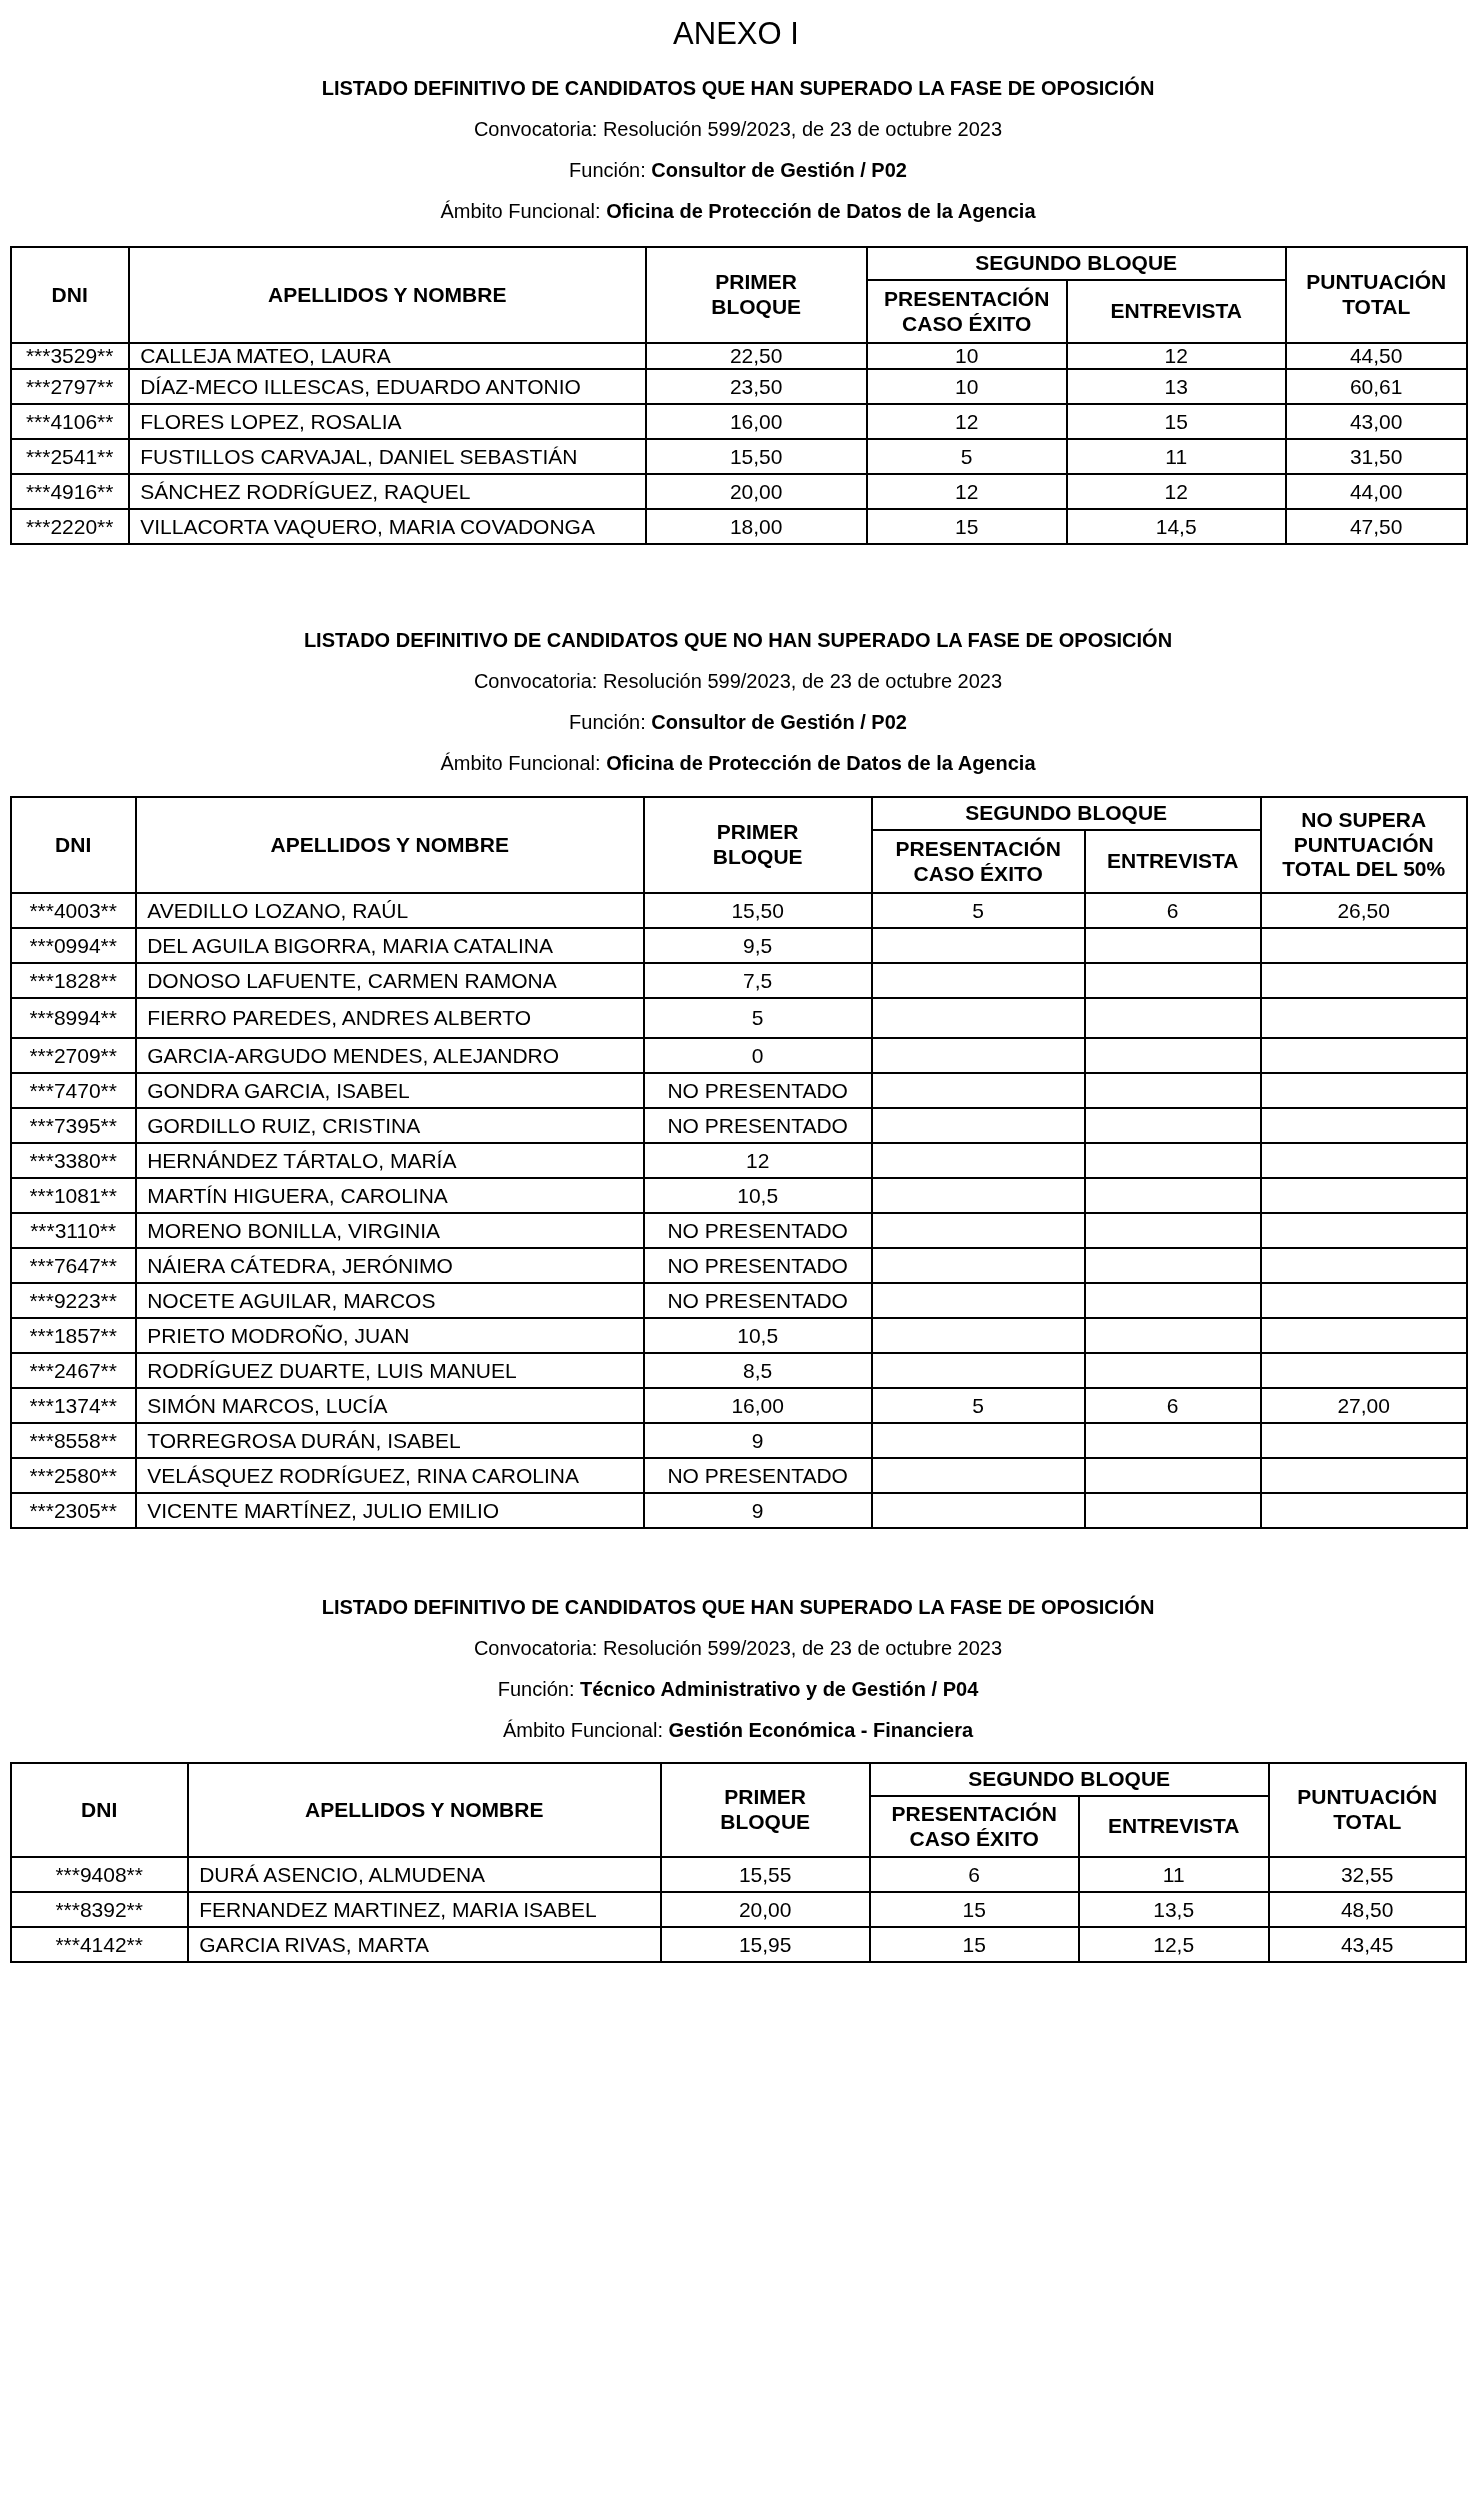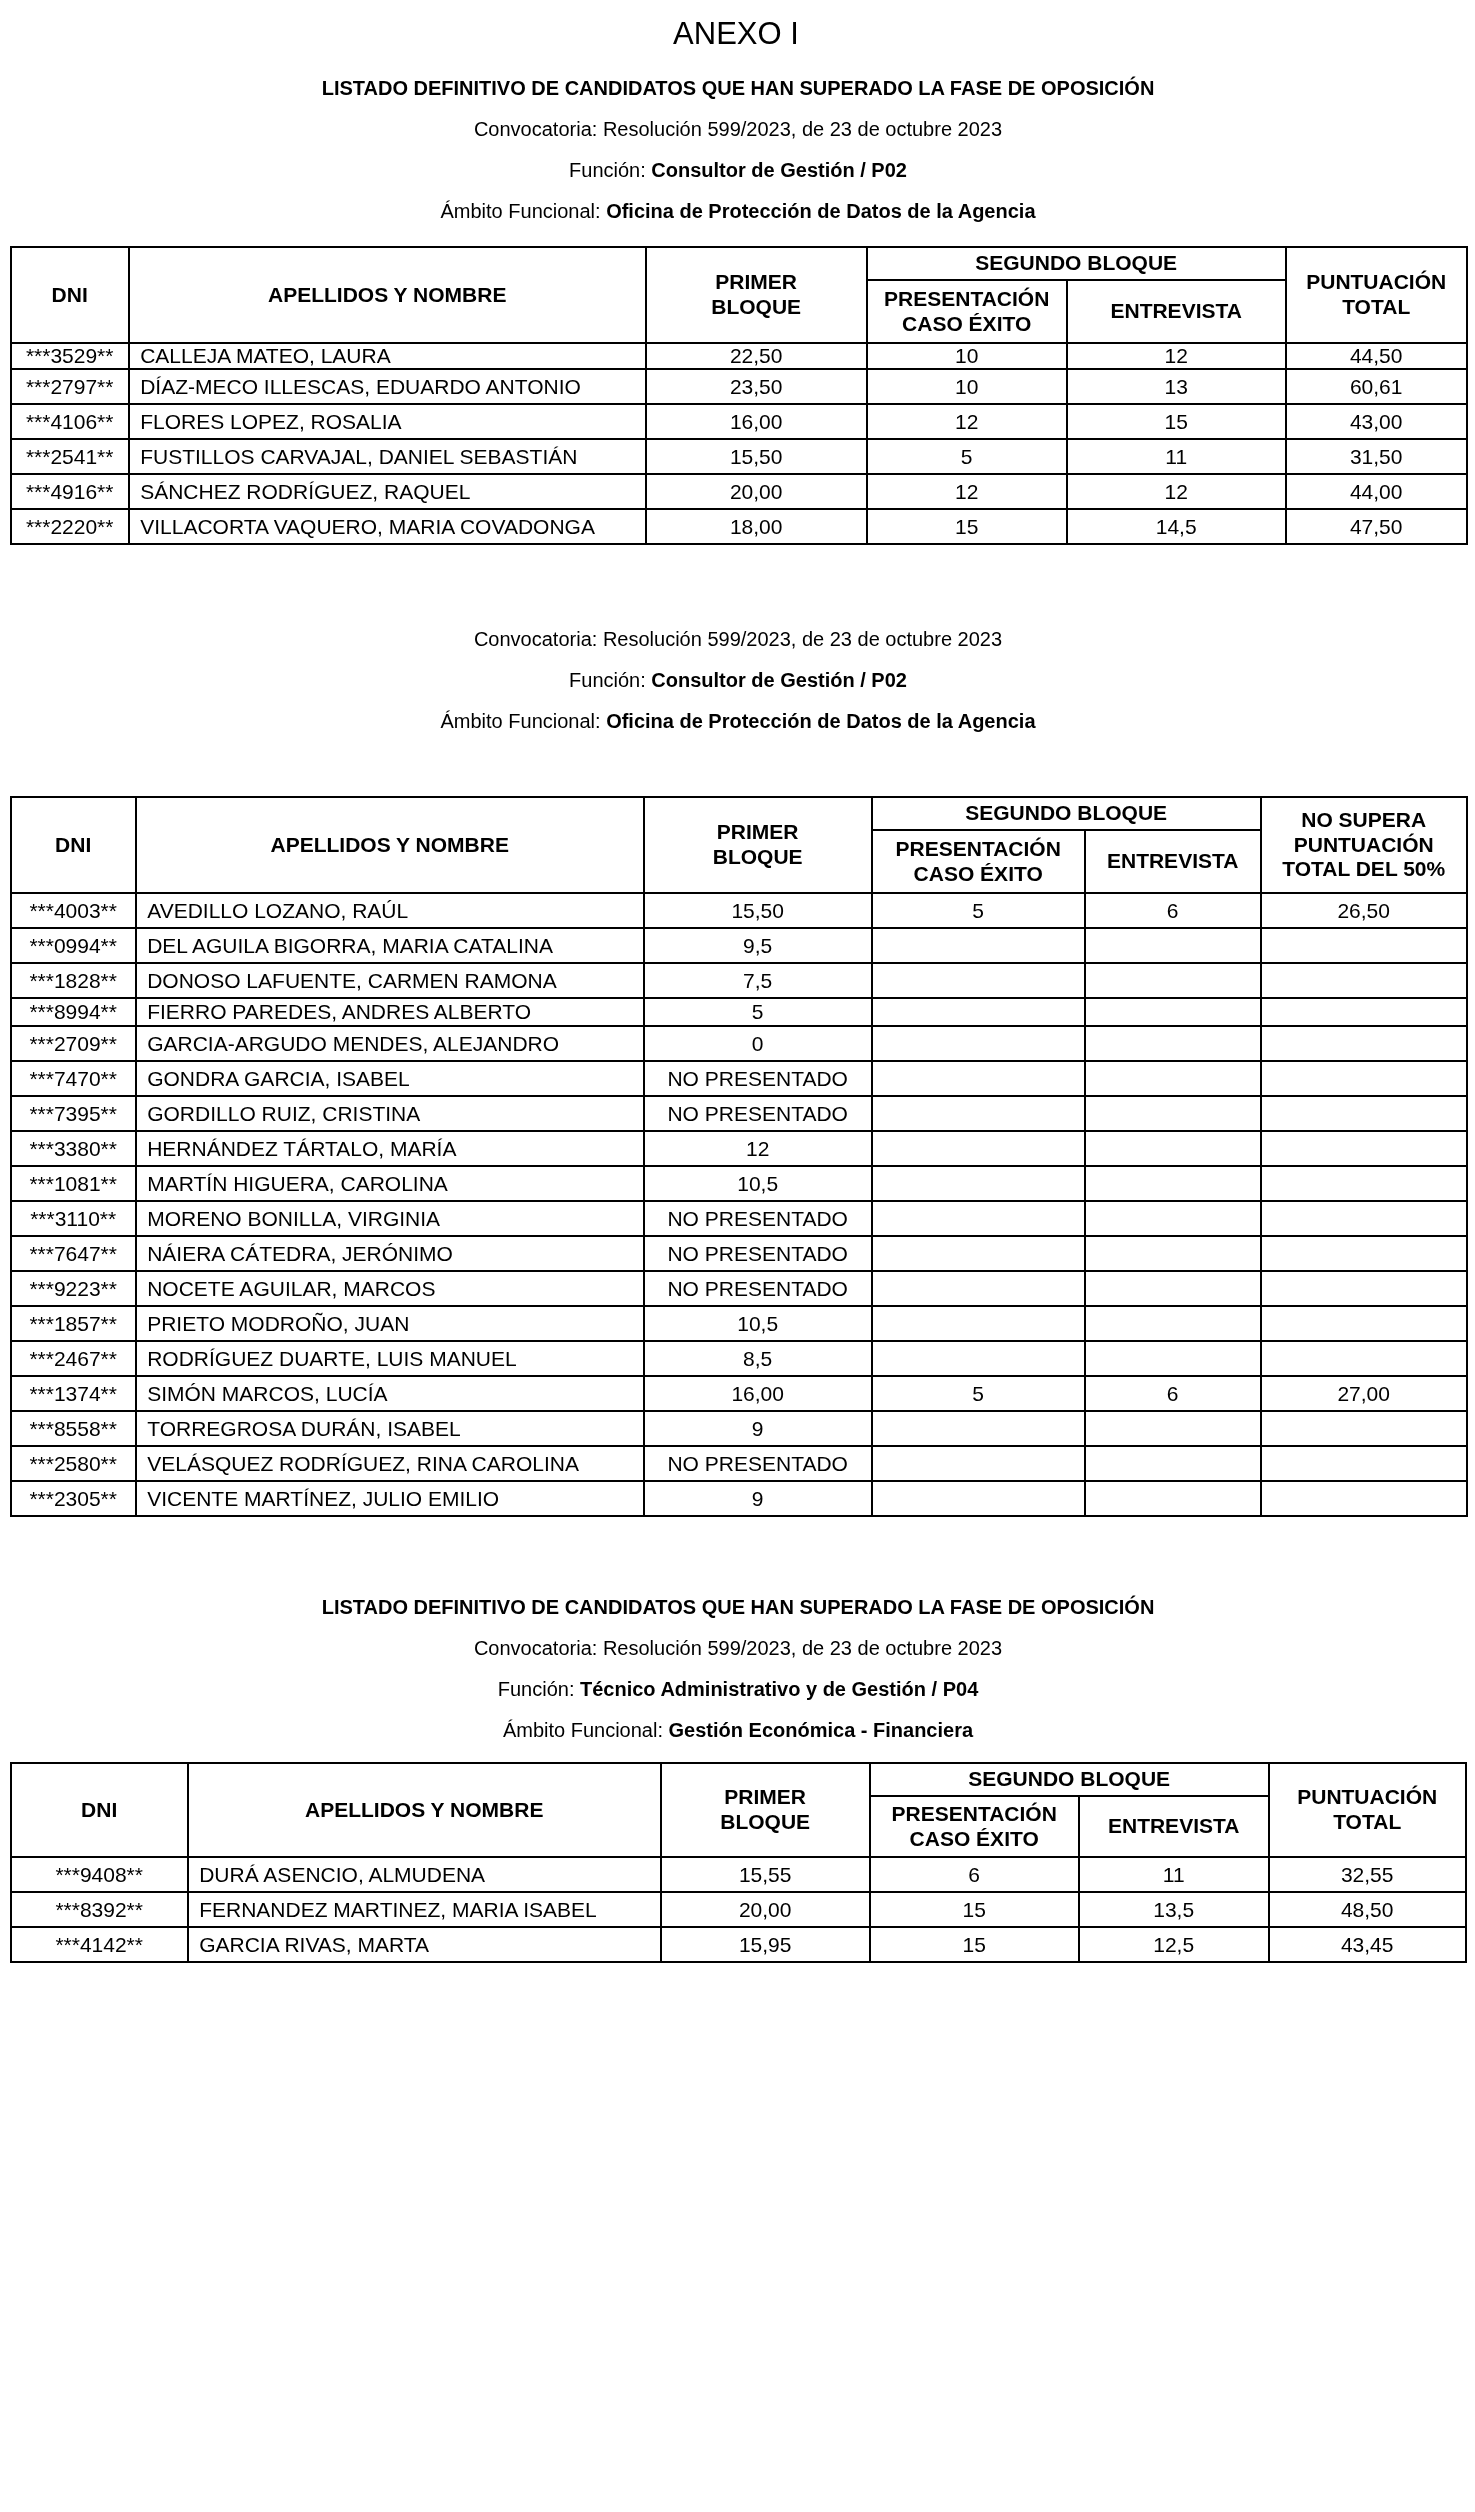--- a/index.html
+++ b/index.html
@@ -112,20 +112,21 @@
         <td class="name">VILLACORTA VAQUERO, MARIA COVADONGA</td>
         <td>18,00</td>
         <td>15</td>
         <td>14,5</td>
         <td>47,50</td>
       </tr>
     </tbody>
 </table>
 
 <div class="section-head" style="top:619px;">
+  <div class="h">LISTADO DEFINITIVO DE CANDIDATOS QUE NO HAN SUPERADO LA FASE DE OPOSICIÓN</div>
   <div class="l">Convocatoria: Resolución 599/2023, de 23 de octubre 2023</div>
   <div class="l"><span>Función: </span><b>Consultor de Gestión / P02</b></div>
   <div class="l"><span>Ámbito Funcional: </span><b>Oficina de Protección de Datos de la Agencia</b></div>
 </div>
 
 <table style="top:796px;">
   <colgroup>
     <col style="width:125px">
       <col style="width:508px">
       <col style="width:228px">
@@ -164,21 +165,21 @@
         <td></td>
       </tr>
       <tr style="height: 35px;">
         <td class="dni">***1828**</td>
         <td class="name">DONOSO LAFUENTE, CARMEN RAMONA</td>
         <td>7,5</td>
         <td></td>
         <td></td>
         <td></td>
       </tr>
-      <tr style="height: 28px; padding-left: 22px;">
+      <tr style="height: 40px; padding-left: 22px;">
         <td class="dni">***8994**</td>
         <td class="name">FIERRO PAREDES, ANDRES ALBERTO</td>
         <td>5</td>
         <td></td>
         <td></td>
         <td></td>
       </tr>
       <tr style="height: 35px;">
         <td class="dni">***2709**</td>
         <td class="name">GARCIA-ARGUDO MENDES, ALEJANDRO</td>

